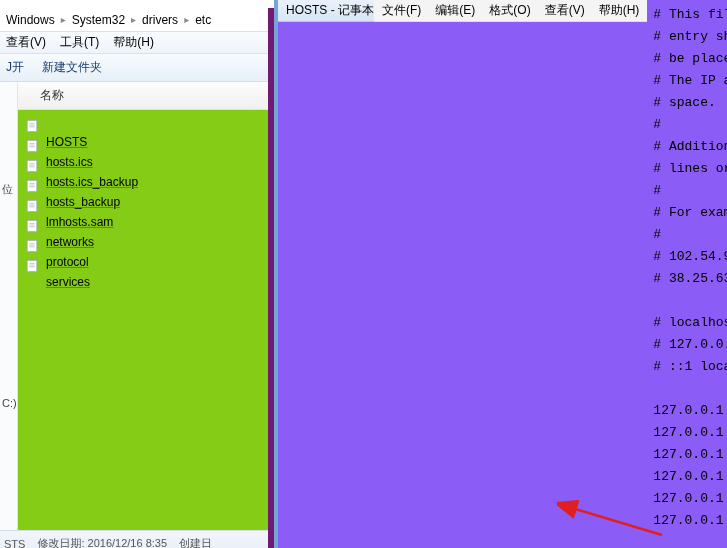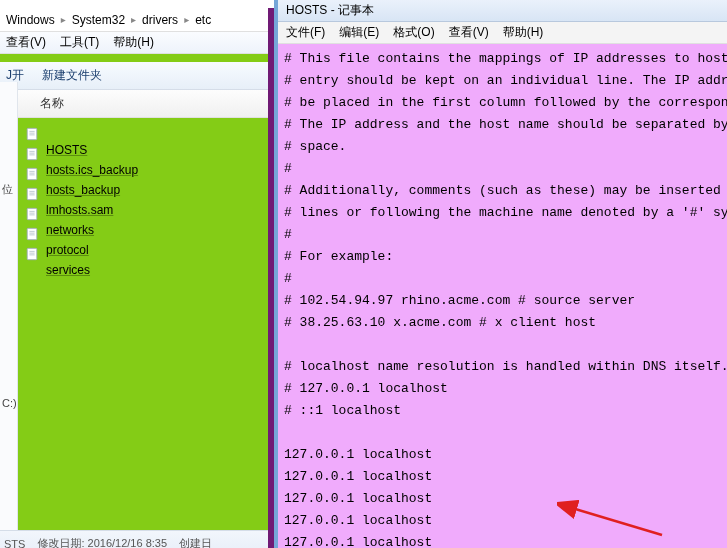--- a/index.html
+++ b/index.html
@@ -42,21 +42,20 @@
     .exp-menu span { color: #000; }
     .exp-toolbar {
       height: 28px;
       display: flex;
       align-items: center;
       padding: 0 6px;
       gap: 18px;
       background: linear-gradient(#f7fbff, #e7eff8);
       border-bottom: 1px solid #d5dde8;
       color: #1a3e6e;
-      margin-top: 8px;
     }
     .col-header {
       height: 28px;
       display: flex;
       align-items: center;
       padding-left: 40px;
       background: linear-gradient(#fdfdfd, #f0f0f0);
       border-bottom: 1px solid #e0e0e0;
       color: #333;
     }
@@ -96,24 +95,23 @@
       border-right: 1px solid #e0e5ec;
       background: #fafbfd;
     }
     .side-lbl { font-size: 11px; color: #444; padding-left: 2px; margin-top: 100px; }
     .side-lbl2 { font-size: 11px; color: #444; padding-left: 2px; margin-top: 200px; }
 
     .notepad {
       position: absolute;
       left: 274px; top: 0;
       width: 453px; height: 548px;
-      background: #f0abfc;
+      background: #8b5cf6;
       border-left: 4px solid #76a6d8;
       display: flex;
-      flex-direction: column;
     }
     .np-title {
       height: 22px;
       background: linear-gradient(#eaf1fb, #d8e5f5);
       border-bottom: 1px solid #b8c8dd;
       display: flex; align-items: center;
       padding-left: 8px;
       font-size: 12px;
       color: #000;
     }
@@ -183,20 +181,31 @@
       <div class="file-row">
         <span class="file-icon">
           <svg viewBox="0 0 16 16">
             <rect x="2.5" y="1.5" width="11" height="13" rx="1" fill="#fff" stroke="#9aa7b5"></rect>
             <line x1="5" y1="5" x2="11" y2="5" stroke="#b8c2cc"></line>
             <line x1="5" y1="7" x2="11" y2="7" stroke="#b8c2cc"></line>
             <line x1="5" y1="9" x2="11" y2="9" stroke="#b8c2cc"></line>
           </svg>
         </span>
         <span class="file-name">HOSTS</span>
+      </div>
+      <div class="file-row">
+        <span class="file-icon">
+          <svg viewBox="0 0 16 16">
+            <rect x="2.5" y="1.5" width="11" height="13" rx="1" fill="#fff" stroke="#9aa7b5"></rect>
+            <line x1="5" y1="5" x2="11" y2="5" stroke="#b8c2cc"></line>
+            <line x1="5" y1="7" x2="11" y2="7" stroke="#b8c2cc"></line>
+            <line x1="5" y1="9" x2="11" y2="9" stroke="#b8c2cc"></line>
+          </svg>
+        </span>
+        <span class="file-name">hosts.ics</span>
       </div>
       <div class="file-row">
         <span class="file-icon">
           <svg viewBox="0 0 16 16">
             <rect x="2.5" y="1.5" width="11" height="13" rx="1" fill="#fff" stroke="#9aa7b5"></rect>
             <line x1="5" y1="5" x2="11" y2="5" stroke="#b8c2cc"></line>
             <line x1="5" y1="7" x2="11" y2="7" stroke="#b8c2cc"></line>
             <line x1="5" y1="9" x2="11" y2="9" stroke="#b8c2cc"></line>
           </svg>
         </span>

